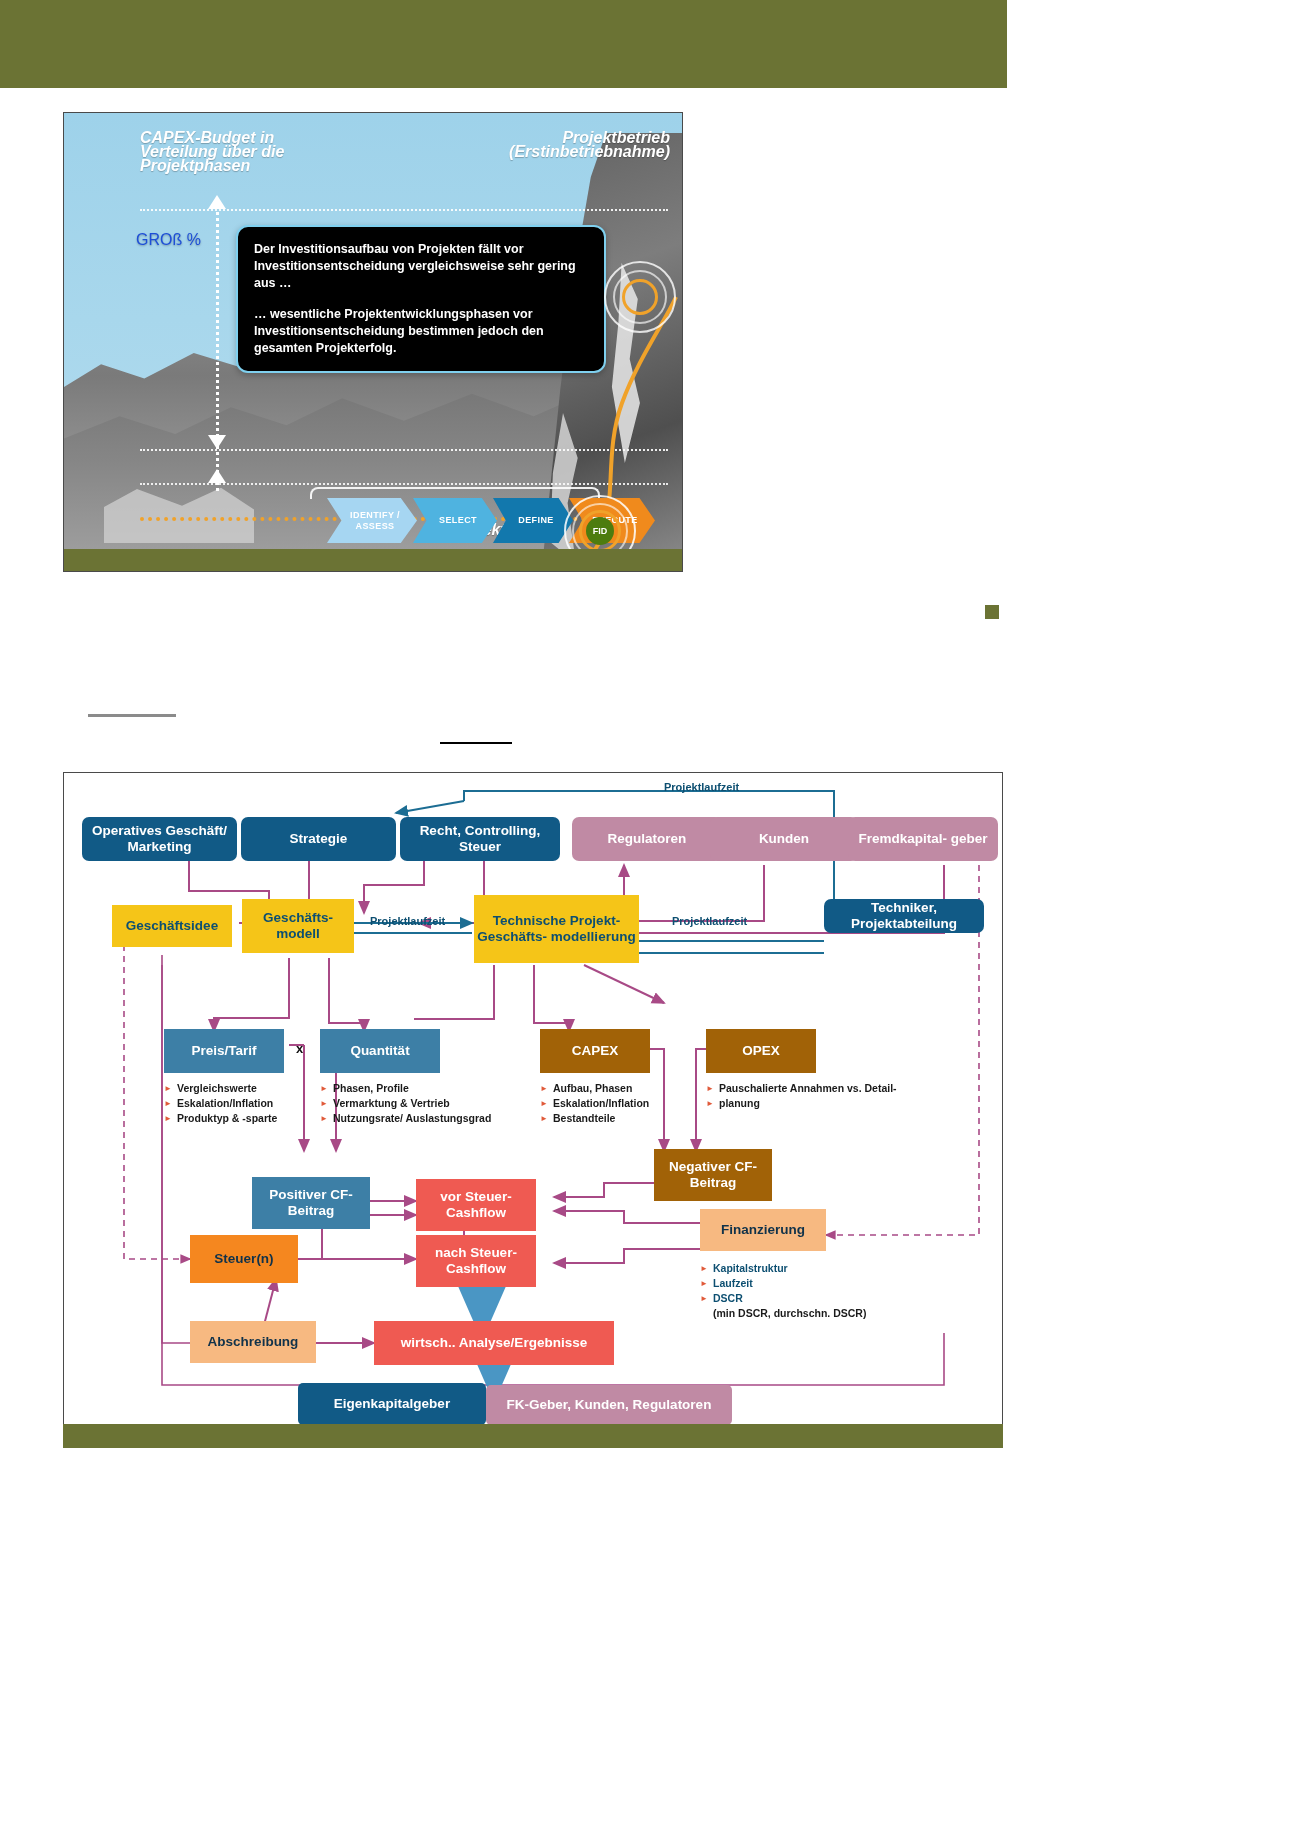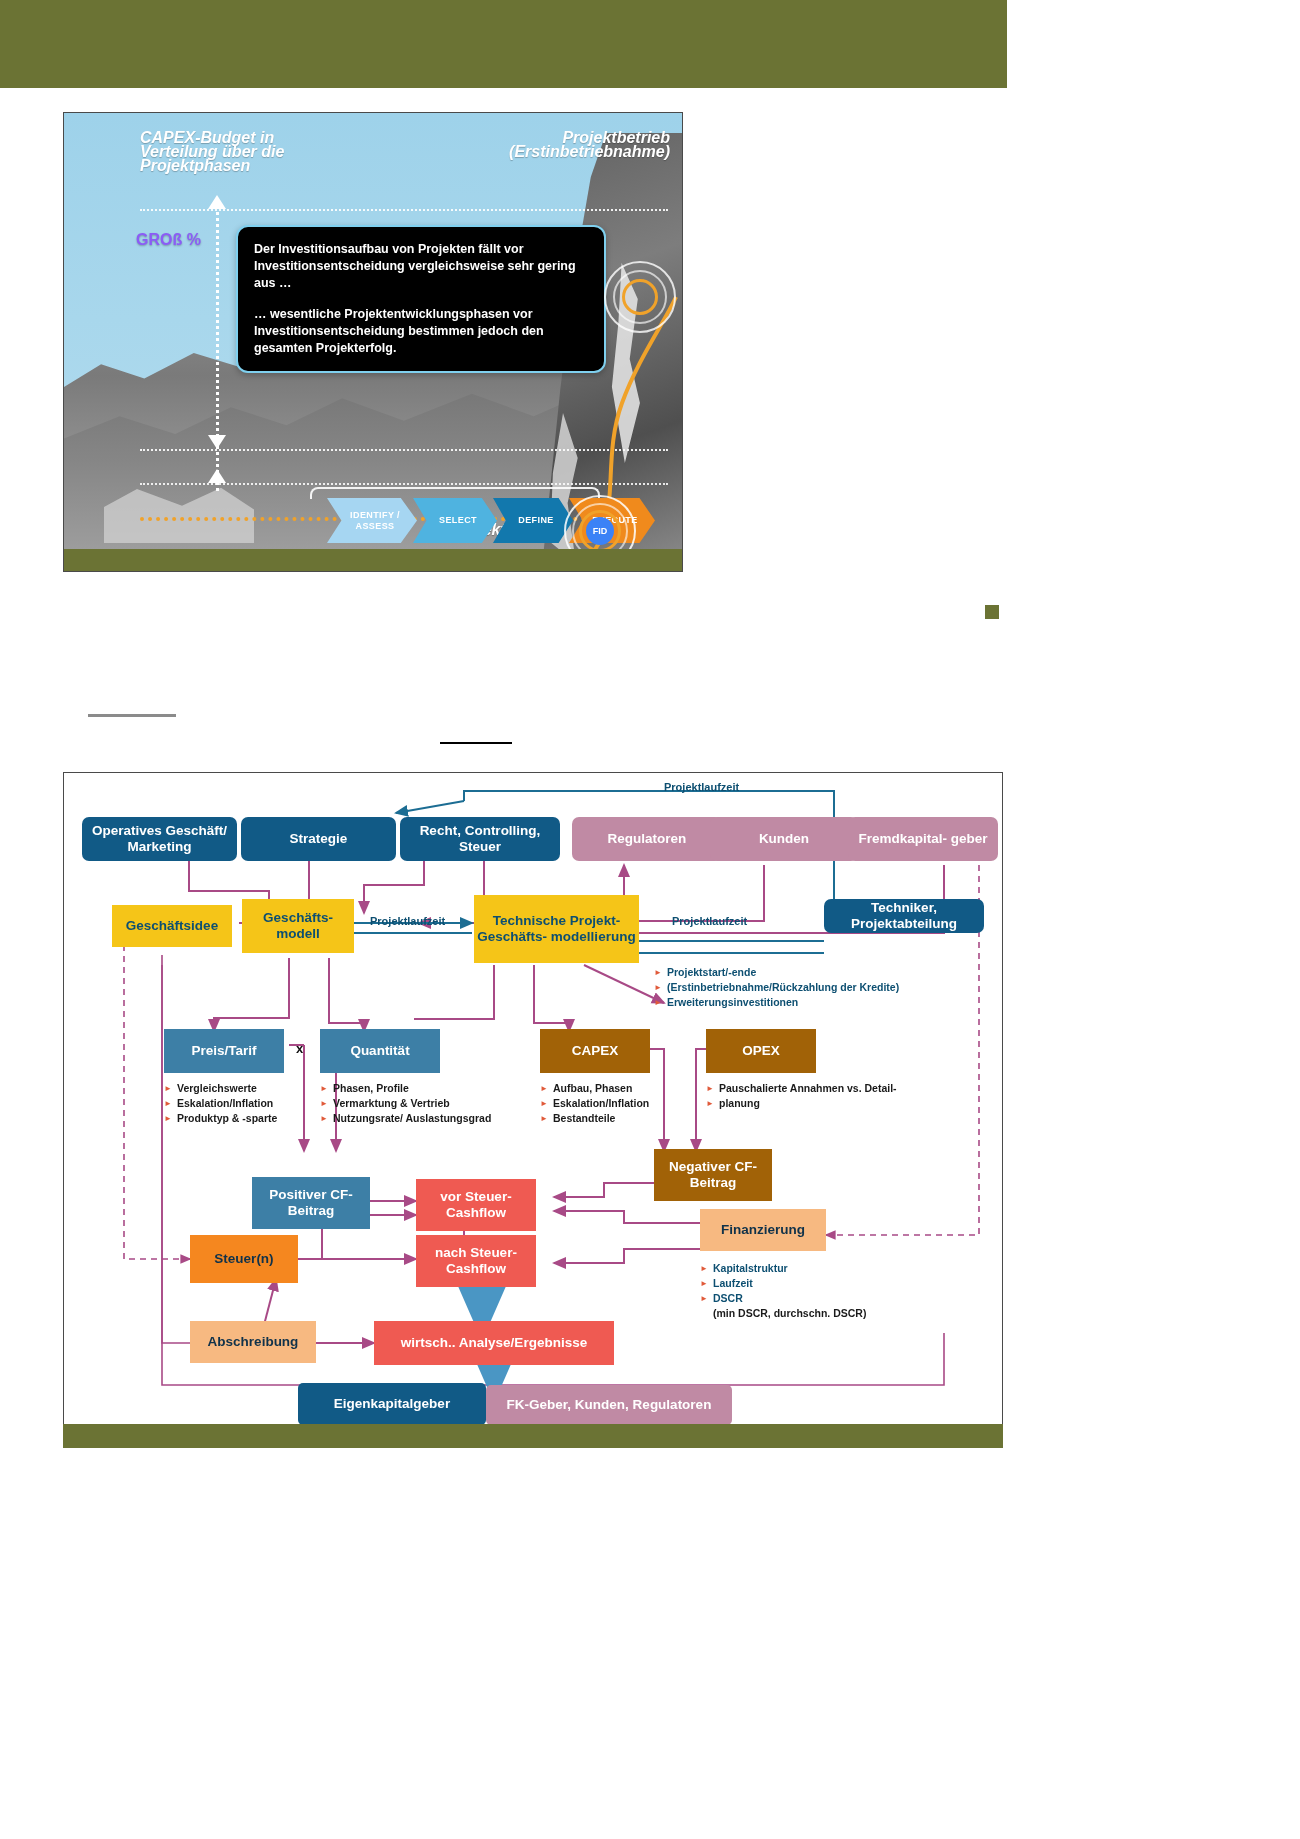--- a/index.html
+++ b/index.html
@@ -73,21 +73,21 @@
   .dotline.b { top:336px; }
   .dotline.c { top:370px; border-top-color:rgba(255,255,255,.85); }
 
   .vaxis { position:absolute; left:152px; top:92px; width:3px; height:286px;
            border-left:3px dotted #ffffff; }
   .arw { position:absolute; left:144px; width:0; height:0; }
   .arw.up   { border-left:9px solid transparent; border-right:9px solid transparent; border-bottom:14px solid #fff; }
   .arw.down { border-left:9px solid transparent; border-right:9px solid transparent; border-top:14px solid #fff; }
 
   .f1-gross, .f1-klein {
-    position:absolute; color:#8b5cf6; font-weight:bold; font-size:16px;
+    position:absolute; color:#1d4ed8; font-weight:normal; font-size:16px;
     text-shadow:0 1px 2px rgba(0,0,0,.3);
   }
   .f1-gross { left:72px; top:118px; }
   .f1-klein { left:66px; top:440px; }
 
   .callout {
     position:absolute; left:172px; top:112px; width:370px;
     background:#000000; border:2px solid #7fd0ef; border-radius:12px;
     padding:14px 16px; color:#ffffff; font-weight:bold; font-size:12.5px;
     line-height:17px; box-shadow:0 2px 6px rgba(0,0,0,.25);
@@ -113,21 +113,21 @@
   .dotorange { position:absolute; left:76px; top:404px; width:470px; height:0;
                border-top:4px dotted #f0a22a; }
 
   .fid-wrap { position:absolute; left:500px; top:382px; width:72px; height:72px; }
   .ring { position:absolute; border-radius:50%; }
   .r1 { left:0; top:0; width:72px; height:72px; border:2px solid rgba(255,255,255,.85); }
   .r2 { left:8px; top:8px; width:56px; height:56px; border:2px solid rgba(255,255,255,.6); }
   .r3 { left:15px; top:15px; width:42px; height:42px; border:3px solid #f0a22a; }
   .fid {
     position:absolute; left:22px; top:22px; width:28px; height:28px; border-radius:50%;
-    background:#3b82f6; color:#fff; font-size:9px; font-weight:bold;
+    background:#4d7c0f; color:#fff; font-size:9px; font-weight:bold;
     display:flex; align-items:center; justify-content:center;
   }
   .ring-tl { position:absolute; left:540px; top:148px; width:72px; height:72px; }
   .rt1 {left:0;top:0;width:72px;height:72px;border:2px solid rgba(255,255,255,.8);}
   .rt2 {left:9px;top:9px;width:54px;height:54px;border:2px solid rgba(255,255,255,.65);}
   .rt3 {left:18px;top:18px;width:36px;height:36px;border:3px solid #f0a22a;}
   .ring-bl { position:absolute; left:420px; top:448px; width:64px; height:64px; }
   .rb1 {left:0;top:0;width:64px;height:64px;border:2px solid rgba(255,255,255,.85);}
 
   .path-curve { position:absolute; left:440px; top:160px; width:180px; height:300px; }
@@ -338,27 +338,20 @@
   <div class="bx mauve" style="left:784px; top:44px; width:150px; height:44px;">Fremdkapital- geber</div>
 
   <div class="bx yellow" style="left:48px;  top:132px; width:120px; height:42px;">Geschäftsidee</div>
   <div class="bx yellow" style="left:178px; top:126px; width:112px; height:54px;">Geschäfts- modell</div>
   <div class="bx yellow" style="left:410px; top:122px; width:165px; height:68px;">Technische Projekt- Geschäfts- modellierung</div>
   <div class="bx navy" style="left:760px; top:126px; width:160px; height:34px; border-radius:7px;">Techniker, Projektabteilung</div>
 
   <div class="lbl" style="left:306px; top:142px;">Projektlaufzeit</div>
   <div class="lbl" style="left:608px; top:142px;">Projektlaufzeit</div>
 
-  <div class="bullets blue" style="left:590px; top:192px; width:330px;">
-    <ul>
-      <li>Projektstart/-ende</li>
-      <li>(Erstinbetriebnahme/Rückzahlung der Kredite)</li>
-      <li>Erweiterungsinvestitionen</li>
-    </ul>
-  </div>
 
   <div class="bx steel" style="left:100px; top:256px; width:120px; height:44px;">Preis/Tarif</div>
   <div class="xlbl" style="left:232px; top:268px;">x</div>
   <div class="bx steel" style="left:256px; top:256px; width:120px; height:44px;">Quantität</div>
   <div class="bx olive" style="left:476px; top:256px; width:110px; height:44px;">CAPEX</div>
   <div class="bx olive" style="left:642px; top:256px; width:110px; height:44px;">OPEX</div>
 
   <div class="bullets" style="left:100px; top:308px; width:140px;">
     <ul>
       <li>Vergleichswerte</li>

